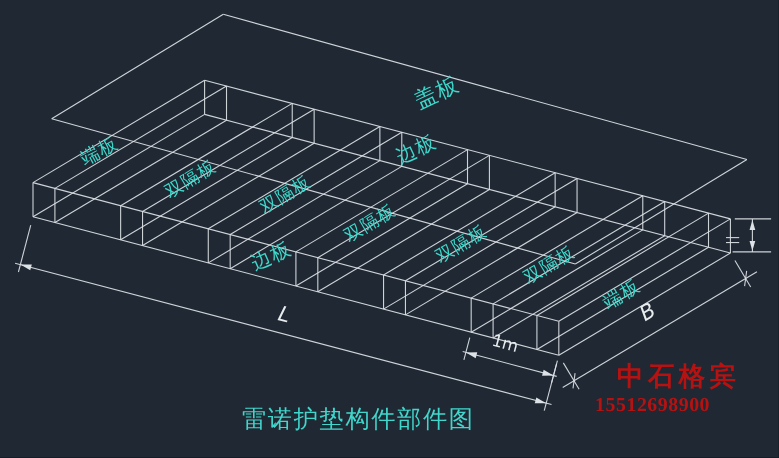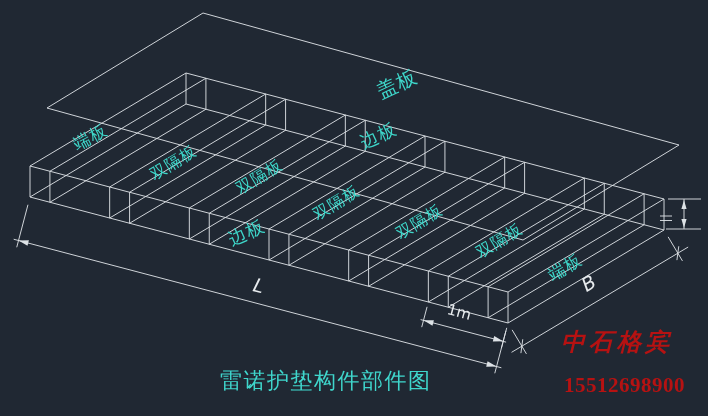--- a/index.html
+++ b/index.html
@@ -12,26 +12,26 @@
   .drawing-title{
     position:absolute;left:219px;top:366px;
     color:var(--cyan,#3fd6cc);font-size:22px;letter-spacing:1.5px;
     border-bottom:1px solid var(--cyan,#3fd6cc);
     padding:0 3px 20px 1px;white-space:nowrap;
     font-family:"DejaVu Sans",sans-serif;
   }
   .brand{
     position:absolute;left:561px;top:326px;
     color:var(--red,#b61212);font-weight:bold;font-size:24px;letter-spacing:4px;
-    font-family:"Liberation Serif",serif;white-space:nowrap;font-style:italic;
+    font-family:"Liberation Serif",serif;white-space:nowrap;
   }
   .phone{
-    position:absolute;left:541px;top:373px;
-    color:var(--red,#b61212);font-weight:bold;font-size:21px;letter-spacing:.5px;
-    font-family:"Liberation Serif",serif;white-space:nowrap;margin-left:23px;
+    position:absolute;left:541px;top:358px;
+    color:var(--red,#b61212);font-weight:bold;font-size:18px;letter-spacing:.5px;
+    font-family:"Liberation Serif",serif;white-space:nowrap;
   }
 </style>
 </head>
 <body>
 
 <div class="stage" style="--bg: #202833; --cyan: #3fd6cc; --red: #b61212;">
   <svg id="wire" width="708" height="416" viewBox="0 0 708 416">
       <g>
         <line x1="30" y1="197" x2="508.02" y2="323" stroke="#dde2e6" stroke-width="1" stroke-opacity=".92"></line>
         <line x1="508.02" y1="323" x2="664.02" y2="230" stroke="#dde2e6" stroke-width="1" stroke-opacity=".92"></line>

